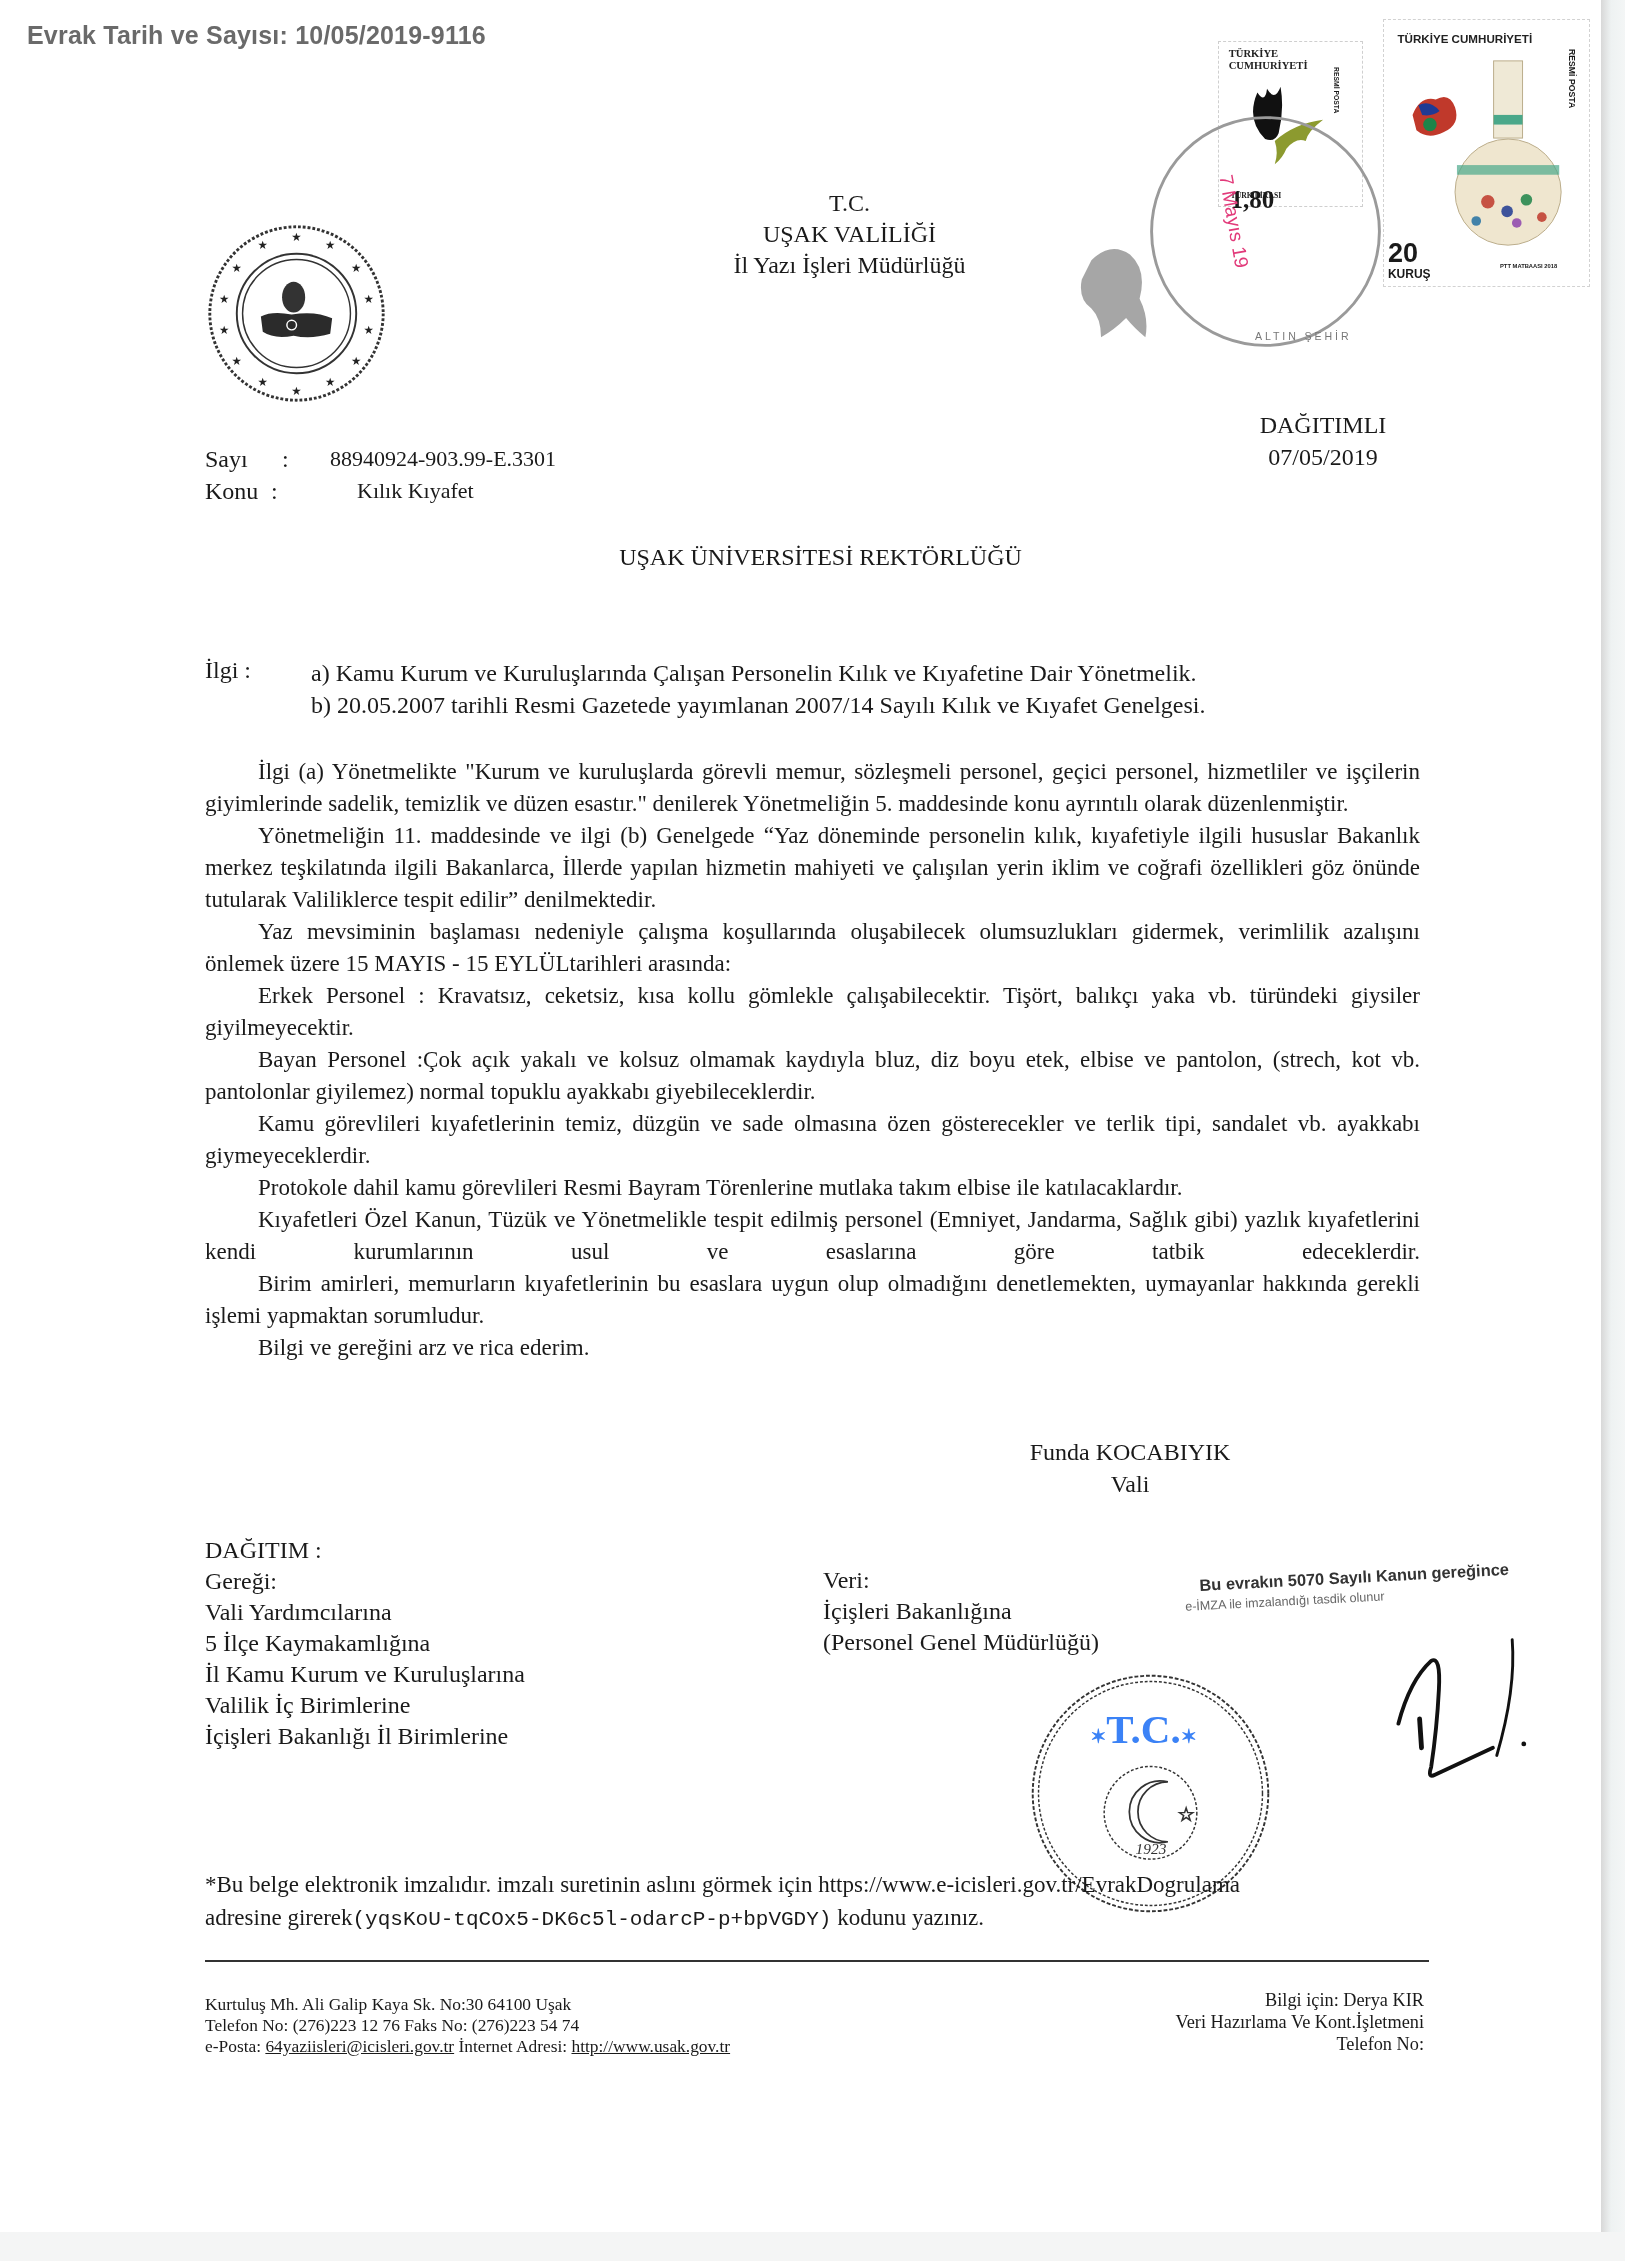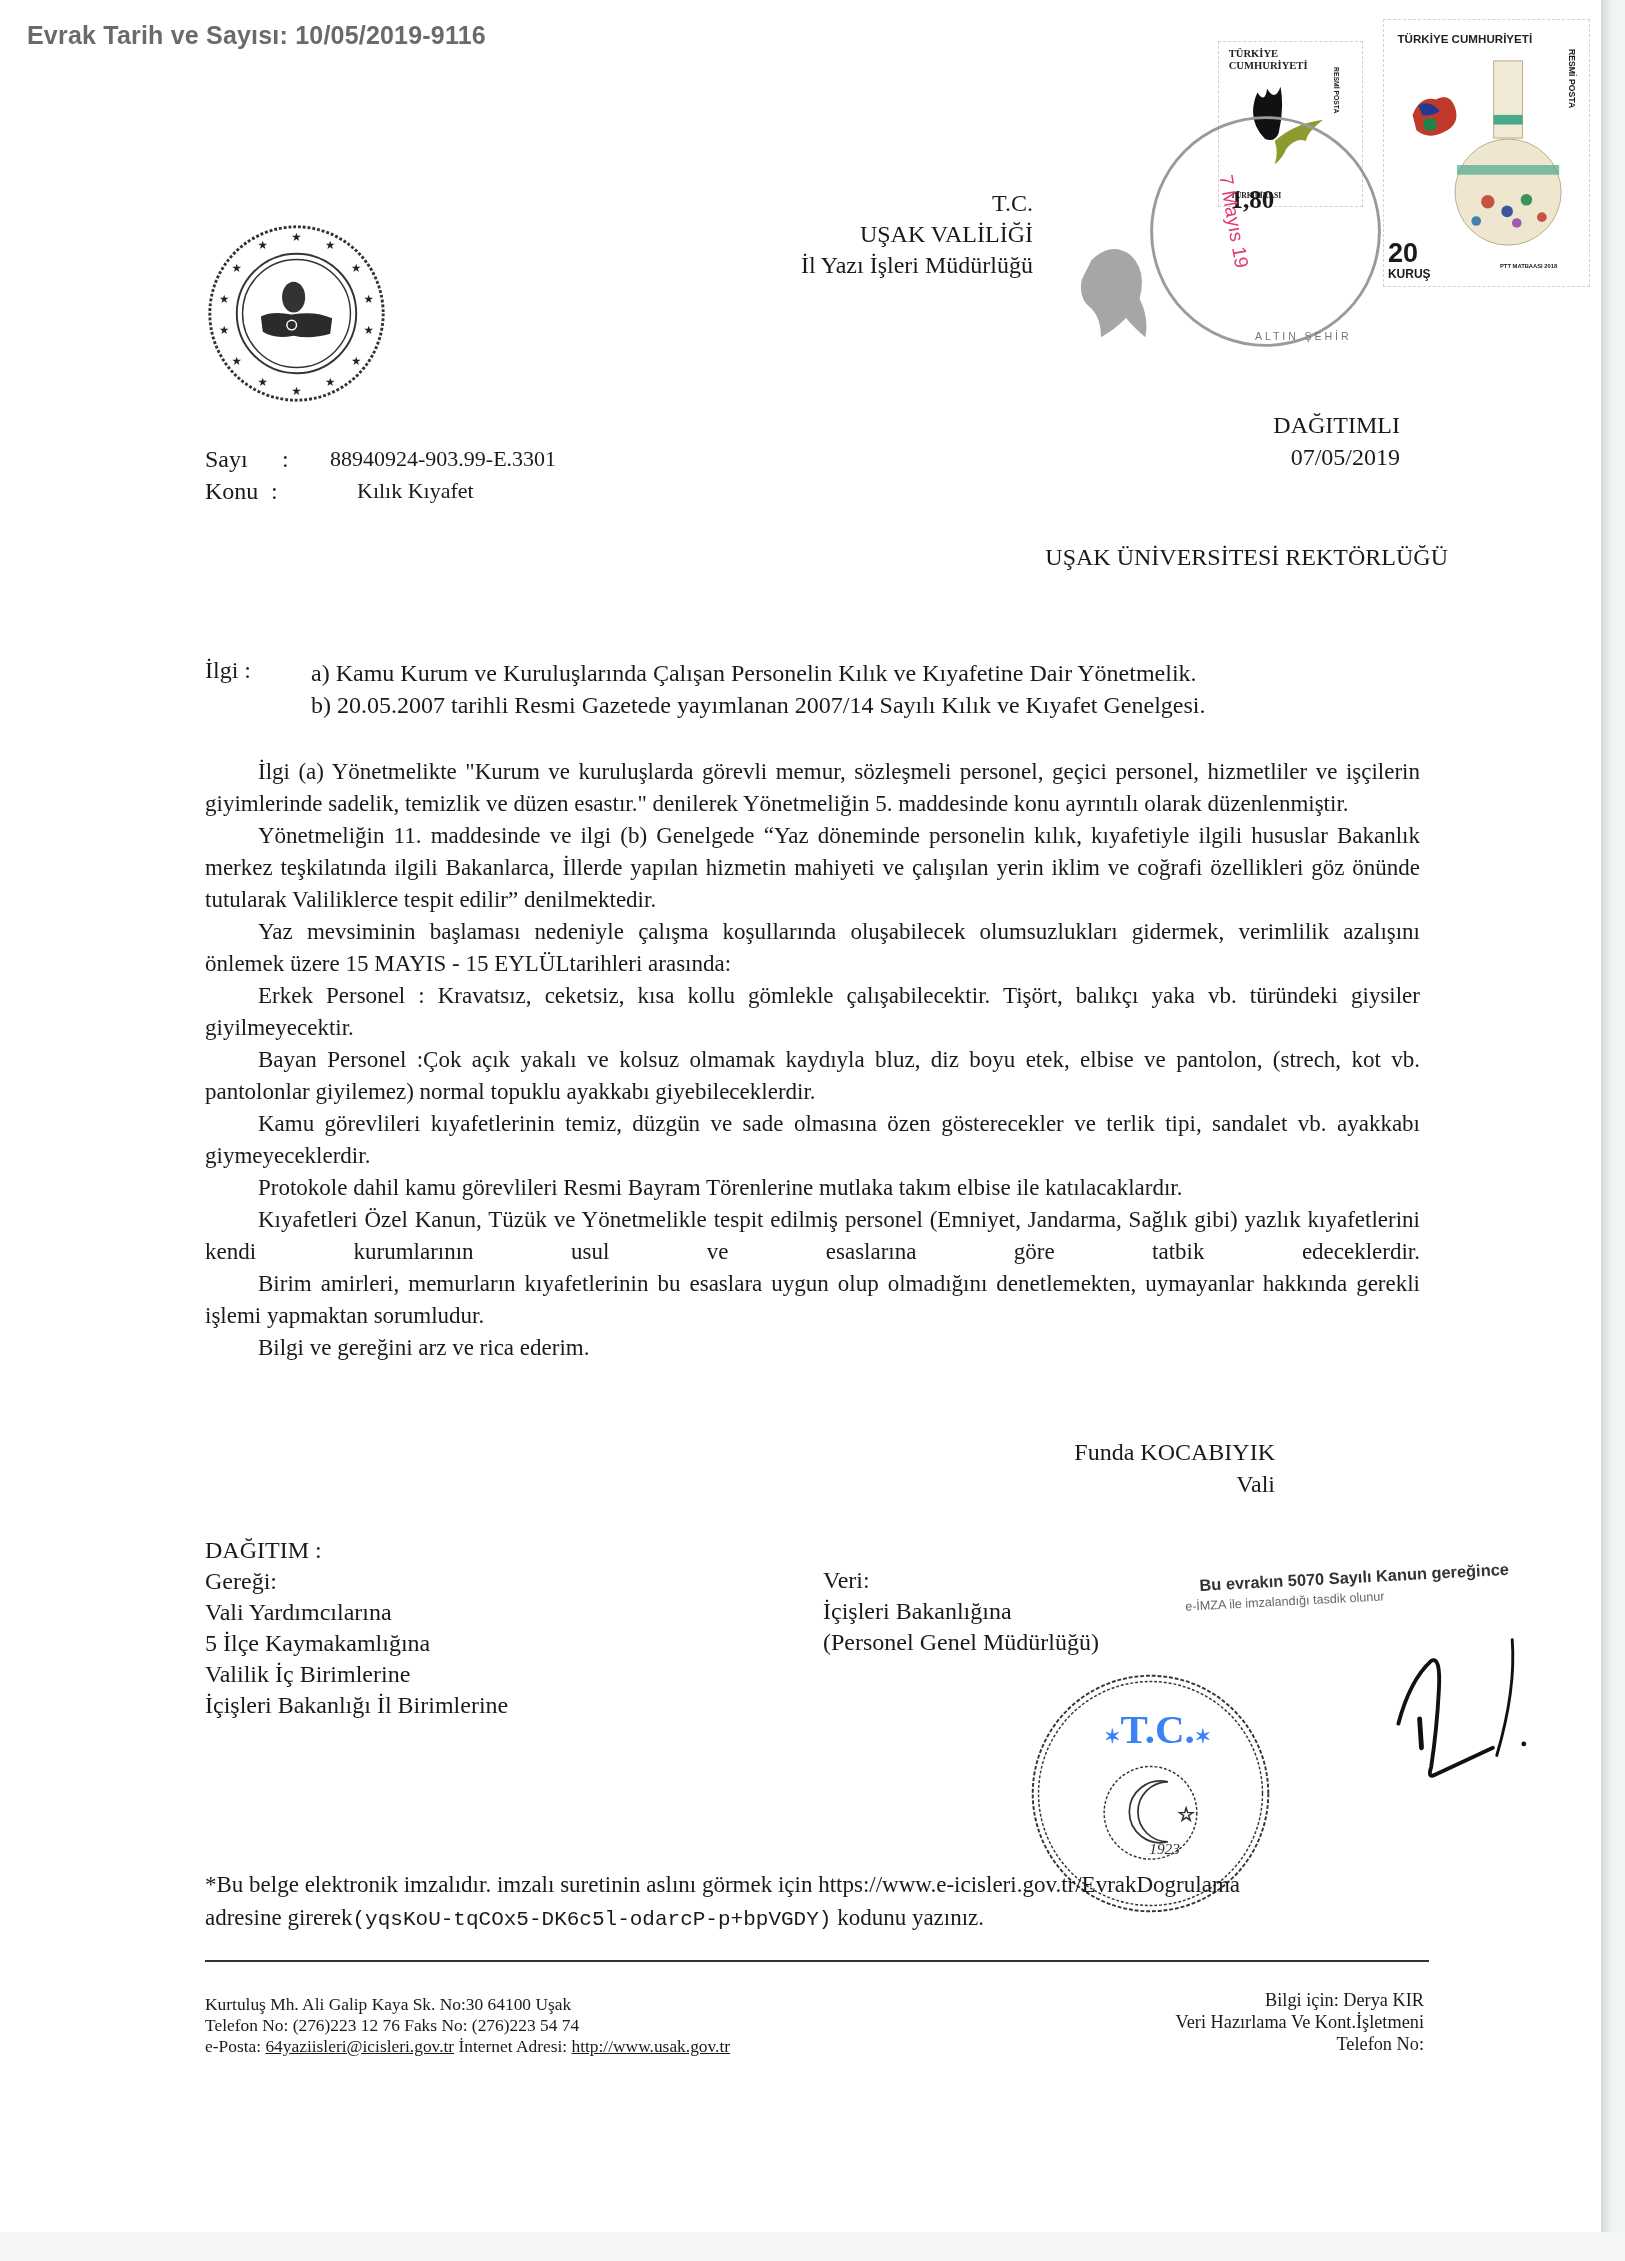--- a/index.html
+++ b/index.html
@@ -17,21 +17,21 @@
       position: absolute; left: 0; top: 2232px; width: 1626px; height: 29px;
       background: #f4f5f5;
     }
     .header-stamp {
       position: absolute; left: 27px; top: 21px;
       font-family: "Liberation Sans", "DejaVu Sans", sans-serif;
       font-weight: bold; font-size: 25px; color: #6a6a6a;
       letter-spacing: 0.2px;
     }
     .abs { position: absolute; }
-    .center { text-align: right; }
+    .center { text-align: center; }
 
     
     .logo { left: 205px; top: 222px; width: 183px; height: 183px; }
 
     
     .heading { left: 666px; top: 188px; width: 367px; font-size: 24px; line-height: 31px; }
 
     
     .stamp1 { left: 1218px; top: 41px; width: 143px; height: 164px; border: 1.9px dashed #cfcfcf; background:#fff; }
     .stamp1 .inner { position:absolute; left:9.7px; top:5.8px; width:120px; height:164px; }
@@ -205,20 +205,21 @@
 <div class="abs signer center">
   <div>Funda KOCABIYIK</div>
   <div>Vali</div>
 </div>
 
 <div class="abs dist-left">
   <div>DAĞITIM :</div>
   <div>Gereği:</div>
   <div>Vali Yardımcılarına</div>
   <div>5 İlçe Kaymakamlığına</div>
+  <div>İl Kamu Kurum ve Kuruluşlarına</div>
   <div>Valilik İç Birimlerine</div>
   <div>İçişleri Bakanlığı İl Birimlerine</div>
 </div>
 <div class="abs dist-right">
   <div>Veri:</div>
   <div>İçişleri Bakanlığına</div>
   <div>(Personel Genel Müdürlüğü)</div>
 </div>
 
 <div class="abs skew-note">

